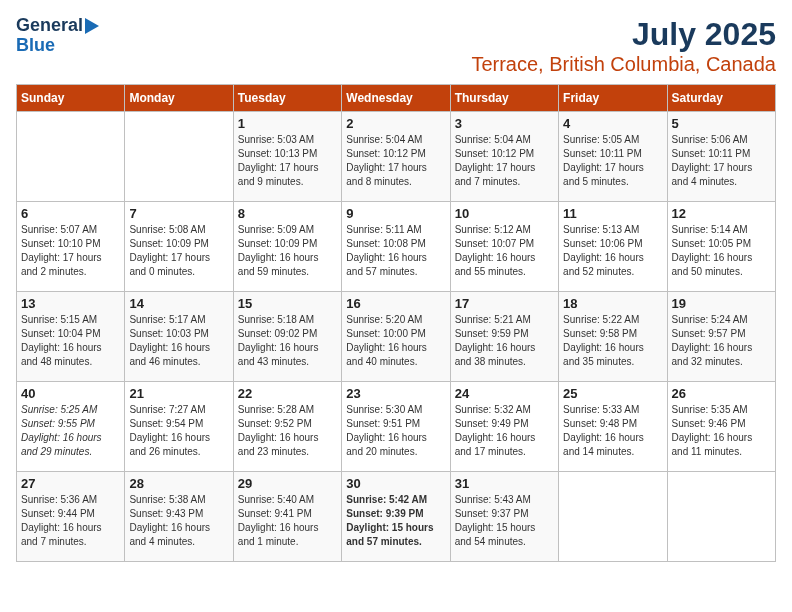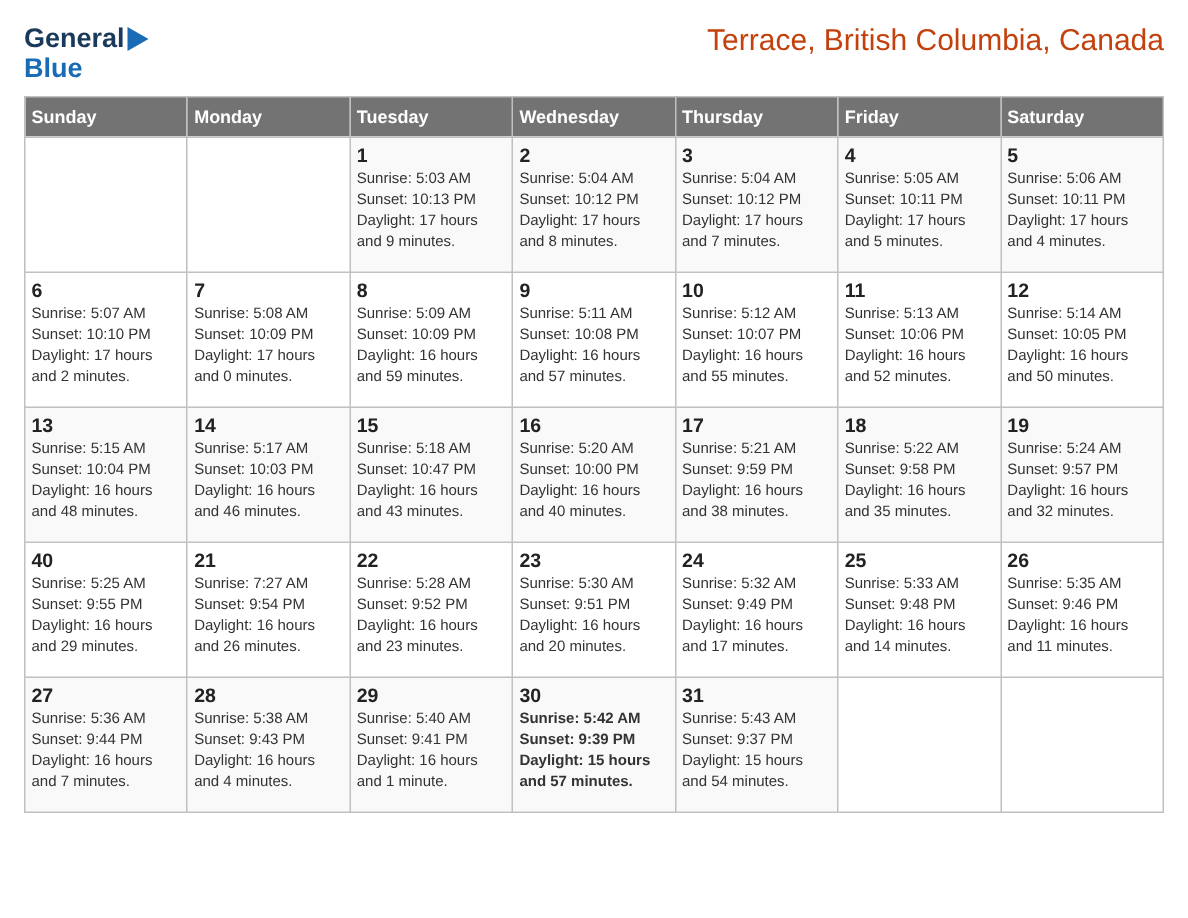--- a/index.html
+++ b/index.html
@@ -42,21 +42,21 @@
     }
     .title-block { text-align: right; }
     .month-title { font-size: 32px; font-weight: bold; color: #1a3a5c; }
     .subtitle { font-size: 20px; color: #c2410c; }
     table {
       width: 100%;
       border-collapse: collapse;
       font-size: 11px;
     }
     thead tr th {
-      background-color: #737373;
+      background-color: #c2410c;
       color: #fff;
       padding: 6px 4px;
       text-align: left;
       font-size: 12px;
       font-weight: bold;
       border: 1px solid #c0c0c0;
     }
     tbody tr td {
       border: 1px solid #c0c0c0;
       vertical-align: top;
@@ -85,20 +85,21 @@
 
 <div class="header">
   <div class="logo">
     <div class="logo-line">
       <span class="logo-text">General</span>
       <span class="logo-arrow"></span>
     </div>
     <span class="logo-text"><span class="blue">Blue</span></span>
   </div>
   <div class="title-block">
+    <div class="month-title">July 2025</div>
     <div class="subtitle">Terrace, British Columbia, Canada</div>
   </div>
 </div>
 
 <table>
   <thead>
     <tr id="header-row">
         <th>Sunday</th>
         <th>Monday</th>
         <th>Tuesday</th>
@@ -210,21 +211,21 @@
         <td>
           <span class="day-num">14</span>
           <div class="day-info" style="white-space: pre-line;">Sunrise: 5:17 AM
 Sunset: 10:03 PM
 Daylight: 16 hours
 and 46 minutes.</div>
         </td>
         <td>
           <span class="day-num">15</span>
           <div class="day-info" style="white-space: pre-line;">Sunrise: 5:18 AM
-Sunset: 10:47 PM
+Sunset: 09:02 PM
 Daylight: 16 hours
 and 43 minutes.</div>
         </td>
         <td>
           <span class="day-num">16</span>
           <div class="day-info" style="white-space: pre-line;">Sunrise: 5:20 AM
 Sunset: 10:00 PM
 Daylight: 16 hours
 and 40 minutes.</div>
         </td>
@@ -246,21 +247,21 @@
           <span class="day-num">19</span>
           <div class="day-info" style="white-space: pre-line;">Sunrise: 5:24 AM
 Sunset: 9:57 PM
 Daylight: 16 hours
 and 32 minutes.</div>
         </td>
       </tr>
       <tr>
         <td>
           <span class="day-num">40</span>
-          <div class="day-info" style="white-space: pre-line;">Sunrise: 5:25 AM
+          <div class="day-info" style="white-space: pre-line; font-style: italic;">Sunrise: 5:25 AM
 Sunset: 9:55 PM
 Daylight: 16 hours
 and 29 minutes.</div>
         </td>
         <td>
           <span class="day-num">21</span>
           <div class="day-info" style="white-space: pre-line;">Sunrise: 7:27 AM
 Sunset: 9:54 PM
 Daylight: 16 hours
 and 26 minutes.</div>

